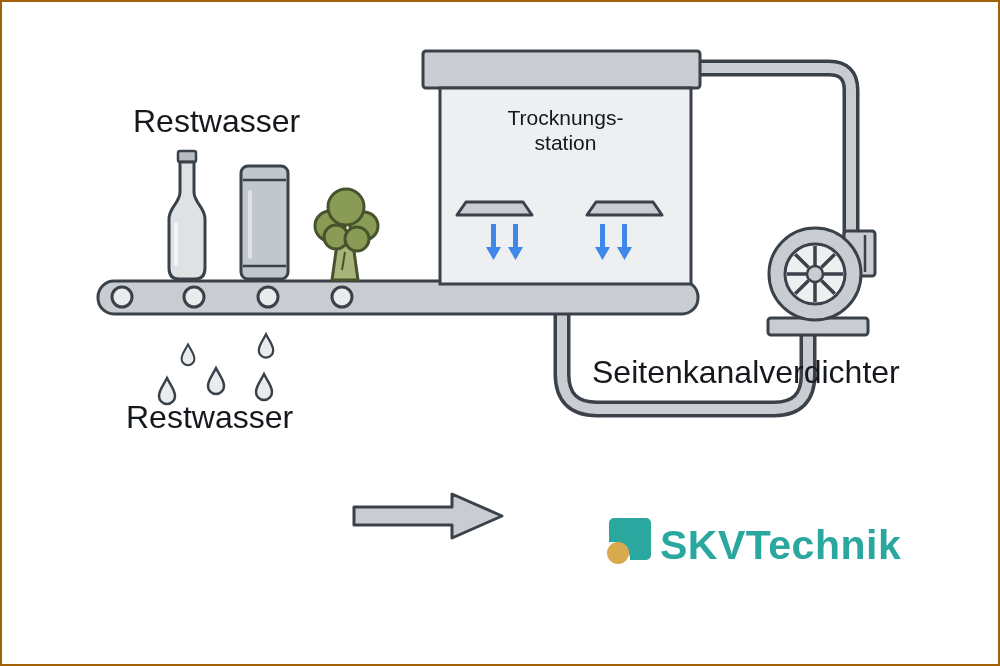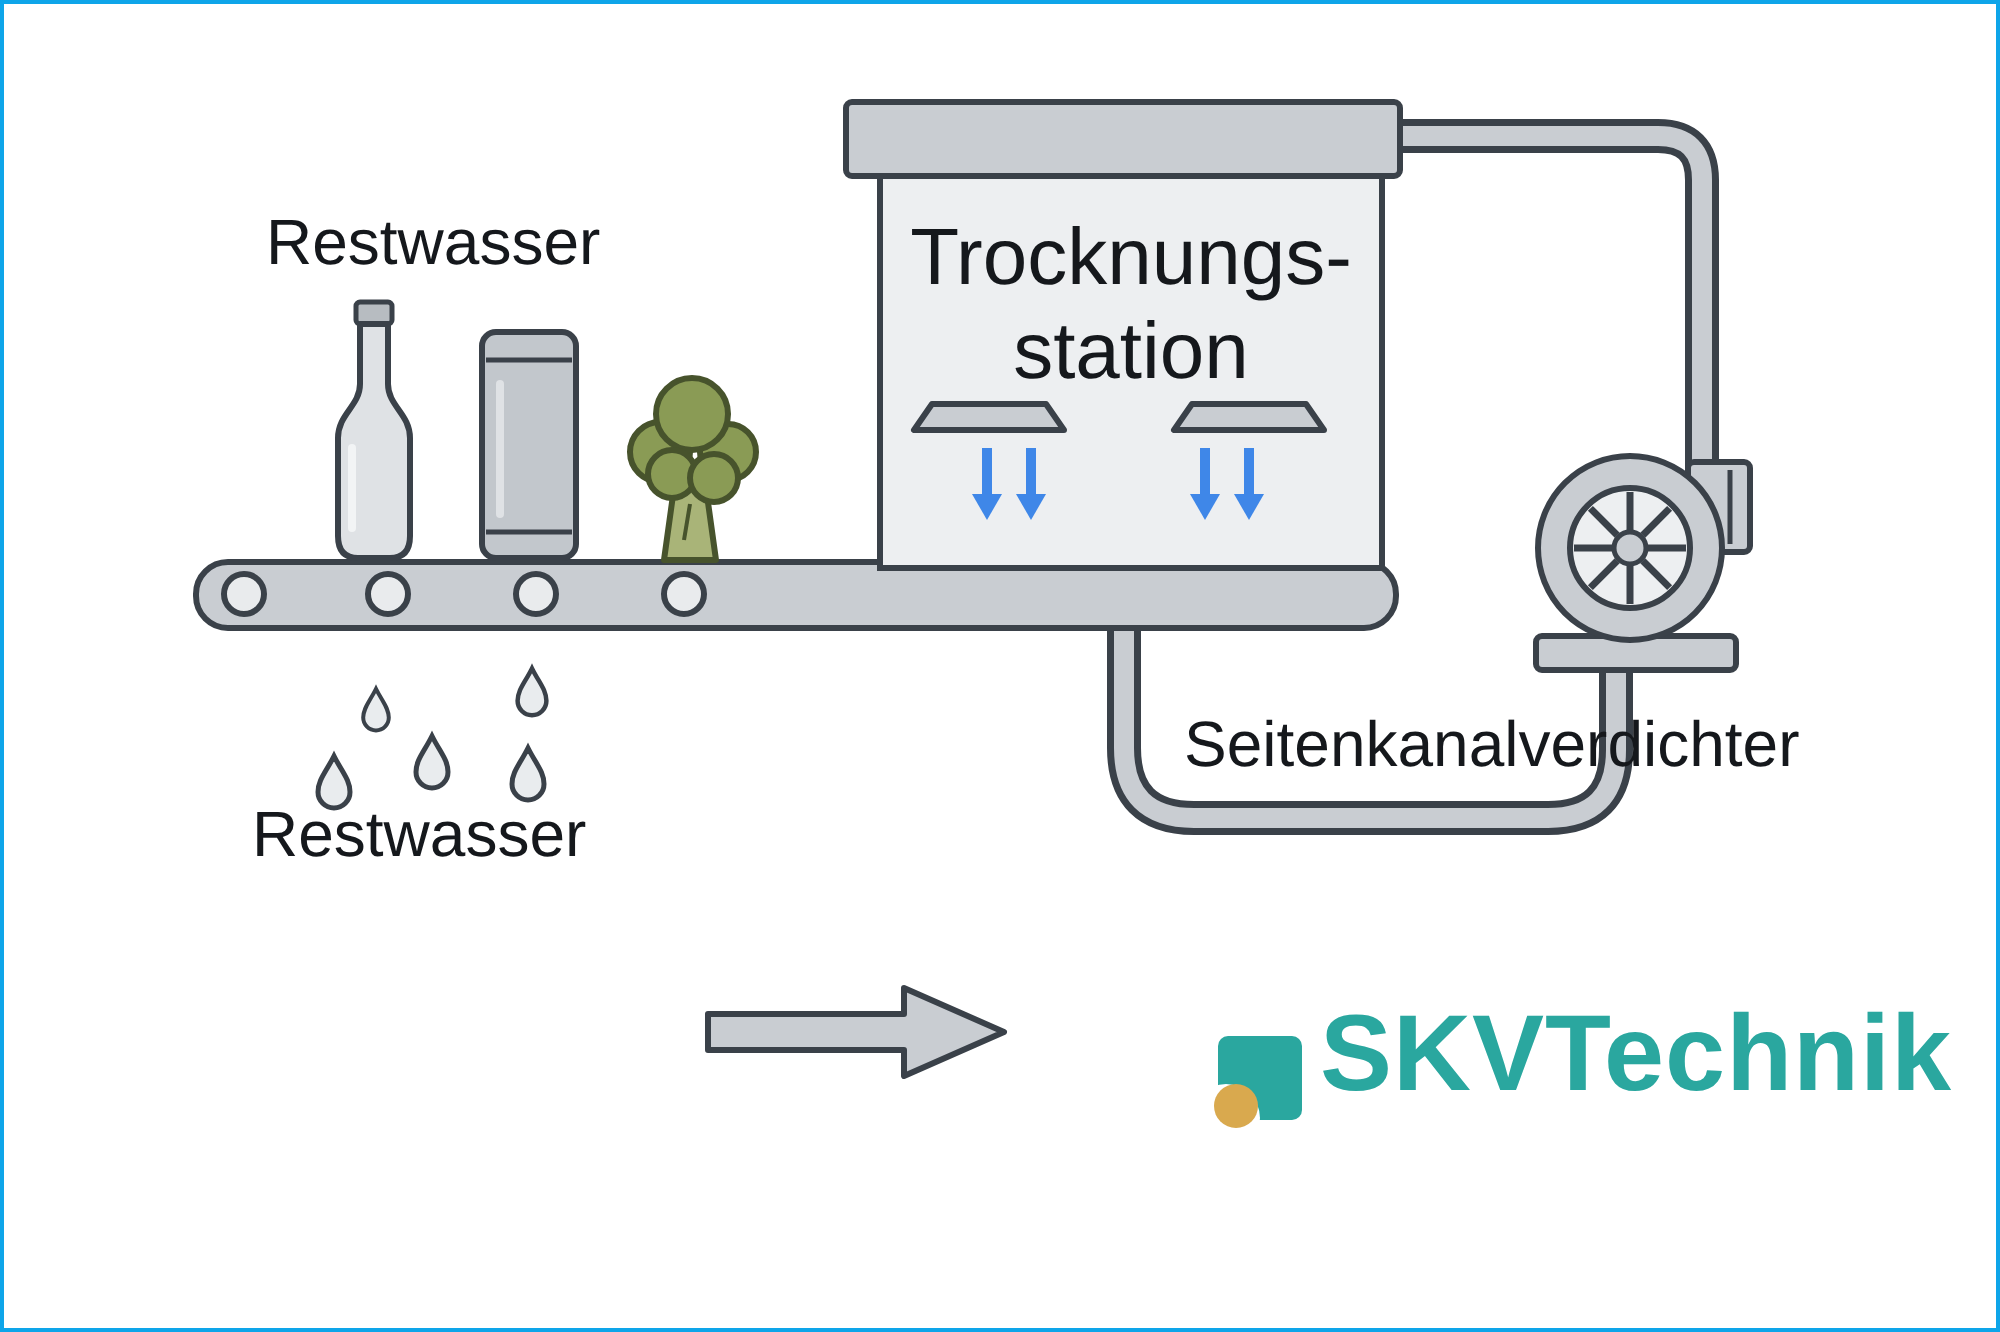--- a/index.html
+++ b/index.html
@@ -1,45 +1,45 @@
 <!DOCTYPE html>
 <html><head>
 <meta charset="utf-8">
 <style>
   html,body{margin:0;padding:0;background:#ffffff;}
   .frame{
     position:relative;
     width:1000px;height:666px;
     box-sizing:border-box;
-    border:2px solid #0ea5e9;
+    border:2px solid #a16207;
     background:#ffffff;
     overflow:hidden;
     font-family:"Liberation Sans", sans-serif;
   }
   .lbl{
     position:absolute;
     color:#15181c;
     font-size:32px;
     line-height:1.15;
     white-space:nowrap;
   }
   .station-lbl{
     position:absolute;
     left:438px; top:104px; width:251px;
     text-align:center;
     color:#15181c;
-    font-size:40px;
+    font-size:21px;
     line-height:1.18;
   }
   .station-lbl span{display:block;}
   .brand-text{
     position:absolute;
-    left:658px; top:494px;
+    left:658px; top:520px;
     color:#2aa79f;
-    font-size:54px;
+    font-size:41px;
     font-weight:bold;
     letter-spacing:0.5px;
     white-space:nowrap;
   }
   svg{position:absolute;left:0;top:0;}
 </style>
 </head>
 <body>
 
 <div class="frame">

